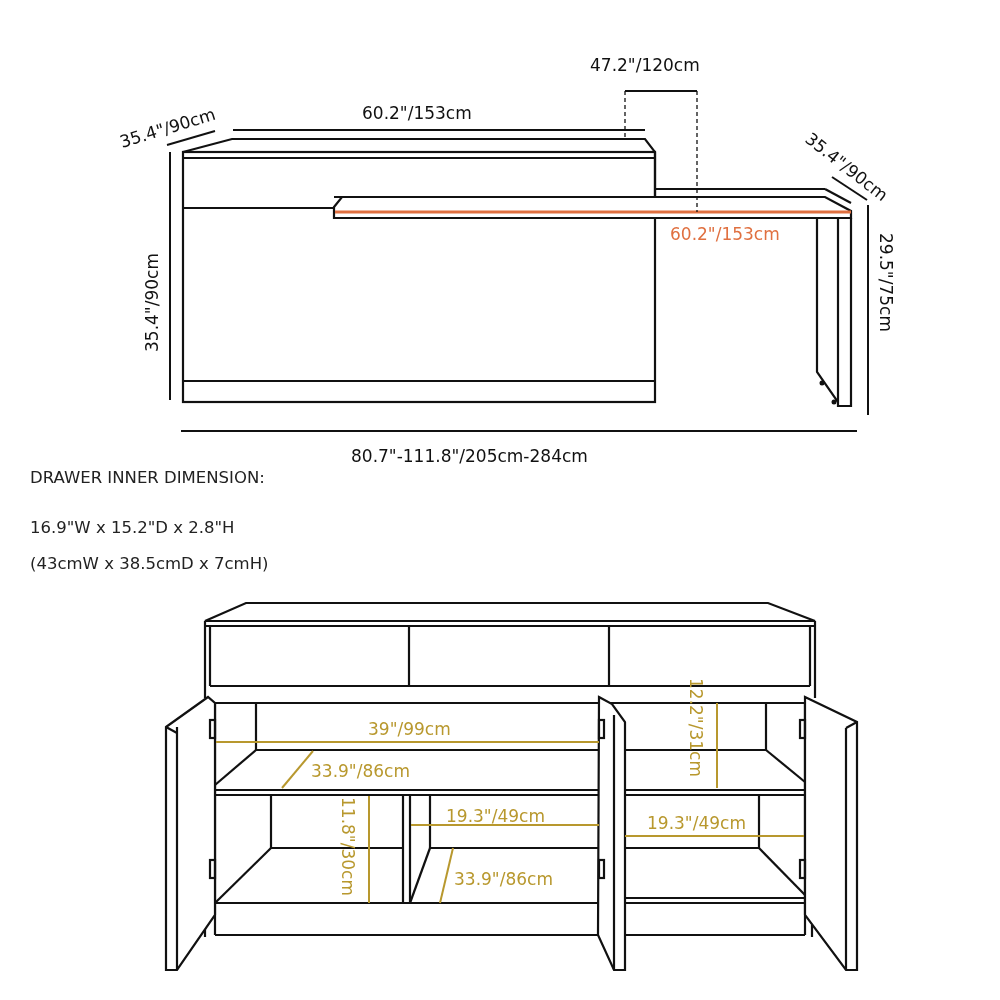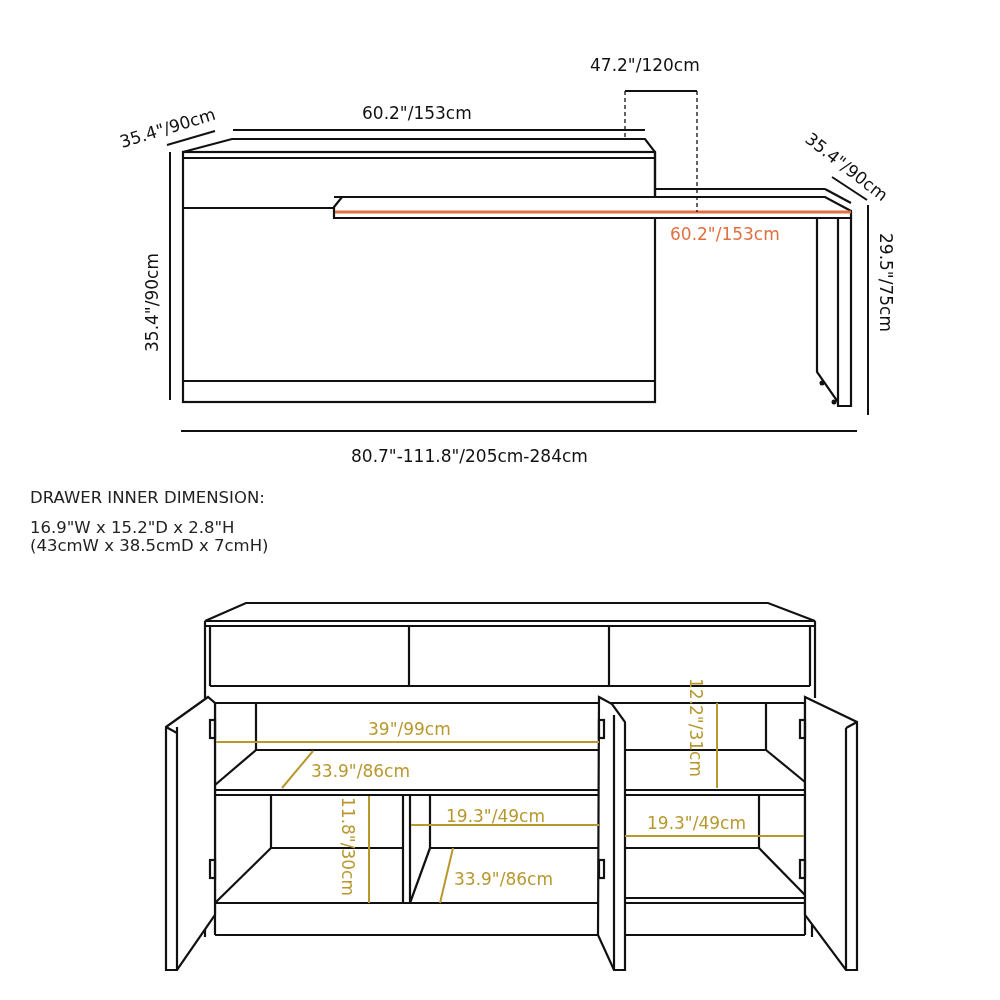--- a/index.html
+++ b/index.html
@@ -134,15 +134,15 @@
     <text class="lbl-g" x="368" y="735">39"/99cm</text>
     <text class="lbl-g" x="311" y="777">33.9"/86cm</text>
     <text class="lbl-g" x="690" y="678" transform="rotate(90 690 678)">12.2"/31cm</text>
     <text class="lbl-g" x="342" y="797" transform="rotate(90 342 797)">11.8"/30cm</text>
     <text class="lbl-g" x="446" y="822">19.3"/49cm</text>
     <text class="lbl-g" x="454" y="885">33.9"/86cm</text>
     <text class="lbl-g" x="647" y="829">19.3"/49cm</text>
   </g>
 </svg>
 
-<div class="note" style="top:490px;">DRAWER INNER DIMENSION:</div>
+<div class="note" style="top:470px;">DRAWER INNER DIMENSION:</div>
 <div class="note" style="top:520px;">16.9"W x 15.2"D x 2.8"H</div>
-<div class="note" style="top:538px;">(43cmW x 38.5cmD x 7cmH)</div>
+<div class="note" style="top:556px;">(43cmW x 38.5cmD x 7cmH)</div>
 
 </body></html>

